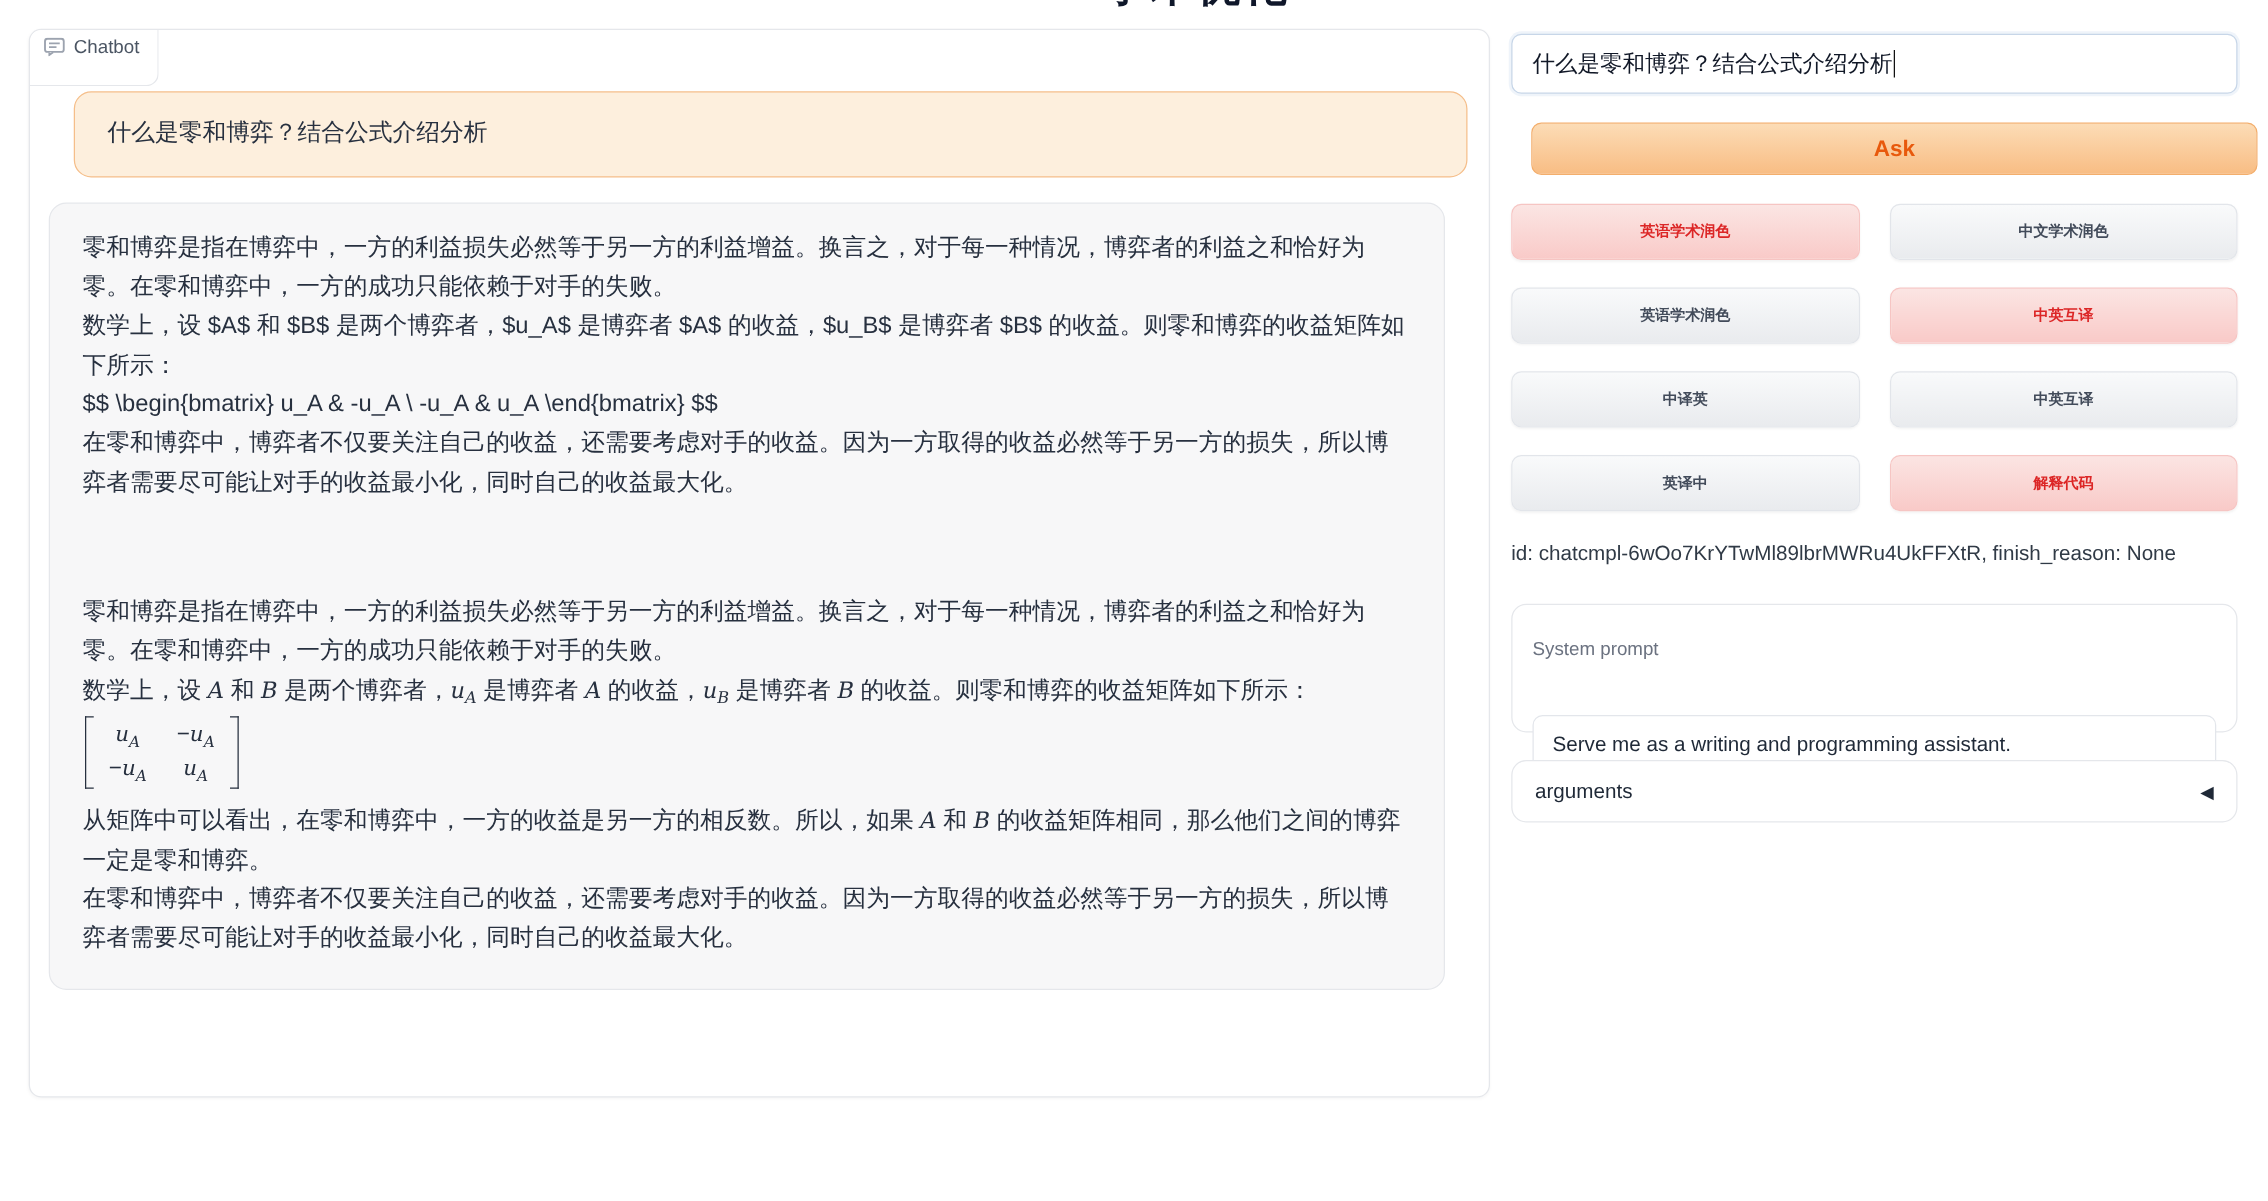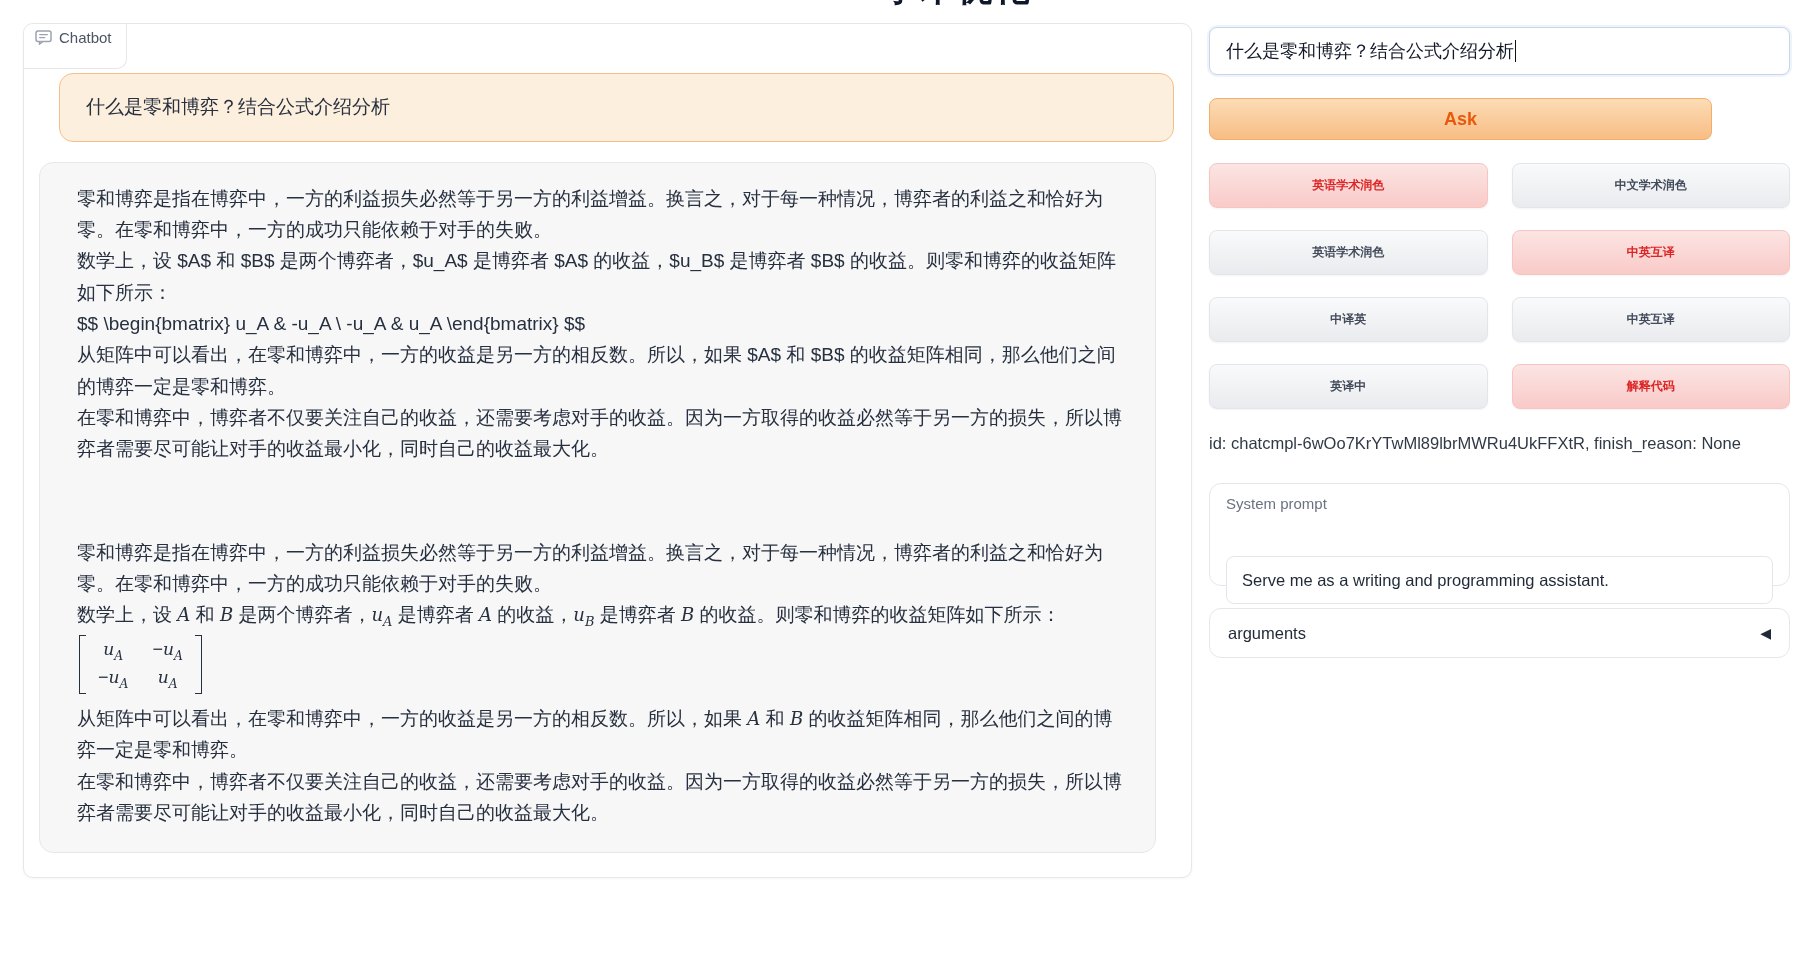--- a/index.html
+++ b/index.html
@@ -16,21 +16,21 @@
     box-shadow: 0 1px 3px rgba(0,0,0,0.04); overflow: hidden; }
   .panel-label { position: absolute; top: 0; left: 0; display: flex; align-items: center; gap: 7px;
     background: #fff; border-right: 1px solid #e5e7eb; border-bottom: 1px solid #e5e7eb;
     border-radius: 9px 0 10px 0; padding: 5px 14px 22px 11px; color: #4b5563; font-size: 15px; z-index: 2; }
   .panel-label svg { display: block; }
 
   .msg-user { margin: 49px 17px 0 35px; background: var(--user-bubble-bg, #fdefdd);
     border: 1px solid var(--user-bubble-border, #f5be8a); border-radius: 14px;
     padding: 20px 26px; font-size: 19px; line-height: 1.4; color: #27303f; }
   .msg-bot { margin: 20px 35px 0 15px; background: #f7f7f8; border: 1px solid #e5e7eb;
-    border-radius: 14px; padding: 20px 26px 24px 37px; font-size: 19px; line-height: 1.65; color: #27303f; }
+    border-radius: 14px; padding: 20px 26px 24px 26px; font-size: 19px; line-height: 1.65; color: #27303f; }
   .msg-bot p { margin: 0; }
   .msg-spacer { height: 72px; }
 
   
   .mvar i { font-family: "DejaVu Serif", serif; font-style: italic; font-size: 0.95em; }
   .mvar sub { font-family: "DejaVu Serif", serif; font-style: italic; font-size: 0.68em; }
   .bmatrix { display: inline-flex; align-items: stretch; margin: 3px 0 4px 2px; }
   .brk { width: 7px; border-top: 1.6px solid #27303f; border-bottom: 1.6px solid #27303f; }
   .brk.l { border-left: 1.6px solid #27303f; }
   .brk.r { border-right: 1.6px solid #27303f; }
@@ -39,40 +39,40 @@
   .bmatrix .cell { text-align: center; }
 
   
   .right-col { position: absolute; left: 1209px; top: 0; width: 581px; }
 
   .textbox-main { position: absolute; left: 0; top: 27px; width: 581px; height: 48px;
     background: #fff; border: 1px solid #c7d6e8; border-radius: 8px; display: flex; align-items: center;
     padding: 0 16px; font-size: 18px; color: #111827; box-shadow: 0 0 0 2px rgba(191,213,235,0.25); }
   .caret { display: inline-block; width: 0; border-left: 1.6px solid #111; height: 22px; margin-left: 1px; }
 
-  .ask-btn { position: absolute; left: 0; top: 98px; width: 503px; height: 42px;
+  .ask-btn { position: absolute; left: 16px; top: 98px; width: 581px; height: 42px;
     background: linear-gradient(180deg, #fcdcb6 0%, #f8bd84 100%);
     border: 1px solid #f3ae6c; border-radius: 8px;
     color: var(--accent-orange, #e8590c); font-weight: 700; font-size: 18px; cursor: pointer;
     display: flex; align-items: center; justify-content: center; }
 
   .btn-grid { position: absolute; left: 0; top: 163px; width: 581px; display: grid;
     grid-template-columns: 1fr 1fr; column-gap: 24px; row-gap: 22px; grid-auto-rows: 45px; }
   .qbtn { border-radius: 8px; font-size: 12px; font-weight: 700; cursor: pointer;
     font-family: "Liberation Sans", "DejaVu Sans", sans-serif;
     box-shadow: 0 1px 2px rgba(0,0,0,0.05); }
   .qbtn.gray { background: linear-gradient(180deg, #f9fafb 0%, #e9ebee 100%);
     border: 1px solid #e2e5ea; color: #424b5a; }
   .qbtn.red { background: linear-gradient(180deg, #fbe5e3 0%, #f9cac8 100%);
     border: 1px solid #f6c5c3; color: var(--status-red, #dc2626); }
 
   .id-line { position: absolute; left: 0; top: 434px; width: 581px; font-size: 16.5px; color: #303a46; }
 
   .sys-box { position: absolute; left: 0; top: 483px; width: 581px; height: 103px;
-    background: #fff; border: 1px solid #e5e7eb; border-radius: 12px; padding: 11px 16px; }
+    background: #fff; border: 1px solid #e5e7eb; border-radius: 12px; padding: 27px 16px; }
   .sys-label { font-size: 15px; color: #6b7280; margin-bottom: 7px; }
   .sys-input { border: 1px solid #e3e6eb; border-radius: 8px; height: 48px; display: flex; align-items: center;
     padding: 0 15px; font-size: 16.5px; color: #1f2937; background: #fff; margin-top: 44px; }
 
   .accordion { position: absolute; left: 0; top: 608px; width: 581px; height: 50px;
     background: #fff; border: 1px solid #e5e7eb; border-radius: 12px; display: flex;
     align-items: center; justify-content: space-between; padding: 15px 18px; cursor: pointer; }
   .accordion .acc-label { font-size: 16.5px; color: #1f2937; }
   .accordion .acc-arrow { font-size: 14px; color: #1f2937; }
 </style>
@@ -99,21 +99,20 @@
   <div class="msg-user">
     <span>什么是零和博弈？结合公式介绍分析</span>
   </div>
 
   <div class="msg-bot">
 
     <div>
       <p>零和博弈是指在博弈中，一方的利益损失必然等于另一方的利益增益。换言之，对于每一种情况，博弈者的利益之和恰好为零。在零和博弈中，一方的成功只能依赖于对手的失败。</p>
       <p>数学上，设 $A$ 和 $B$ 是两个博弈者，$u_A$ 是博弈者 $A$ 的收益，$u_B$ 是博弈者 $B$ 的收益。则零和博弈的收益矩阵如下所示：</p>
       <p>$$ \begin{bmatrix} u_A &amp; -u_A \ -u_A &amp; u_A \end{bmatrix} $$</p>
-      <p>从矩阵中可以看出，在零和博弈中，一方的收益是另一方的相反数。所以，如果 $A$ 和 $B$ 的收益矩阵相同，那么他们之间的博弈一定是零和博弈。</p>
       <p>在零和博弈中，博弈者不仅要关注自己的收益，还需要考虑对手的收益。因为一方取得的收益必然等于另一方的损失，所以博弈者需要尽可能让对手的收益最小化，同时自己的收益最大化。</p>
     </div>
 
     <div class="msg-spacer"></div>
 
     <div>
       <p>零和博弈是指在博弈中，一方的利益损失必然等于另一方的利益增益。换言之，对于每一种情况，博弈者的利益之和恰好为零。在零和博弈中，一方的成功只能依赖于对手的失败。</p>
       <p>数学上，设 <span class="mvar"><i>A</i></span> 和 <span class="mvar"><i>B</i></span> 是两个博弈者，<span class="mvar"><i>u</i><sub>A</sub></span> 是博弈者 <span class="mvar"><i>A</i></span> 的收益，<span class="mvar"><i>u</i><sub>B</sub></span> 是博弈者 <span class="mvar"><i>B</i></span> 的收益。则零和博弈的收益矩阵如下所示：</p>
       <div class="bmatrix">
         <span class="brk l"></span>

